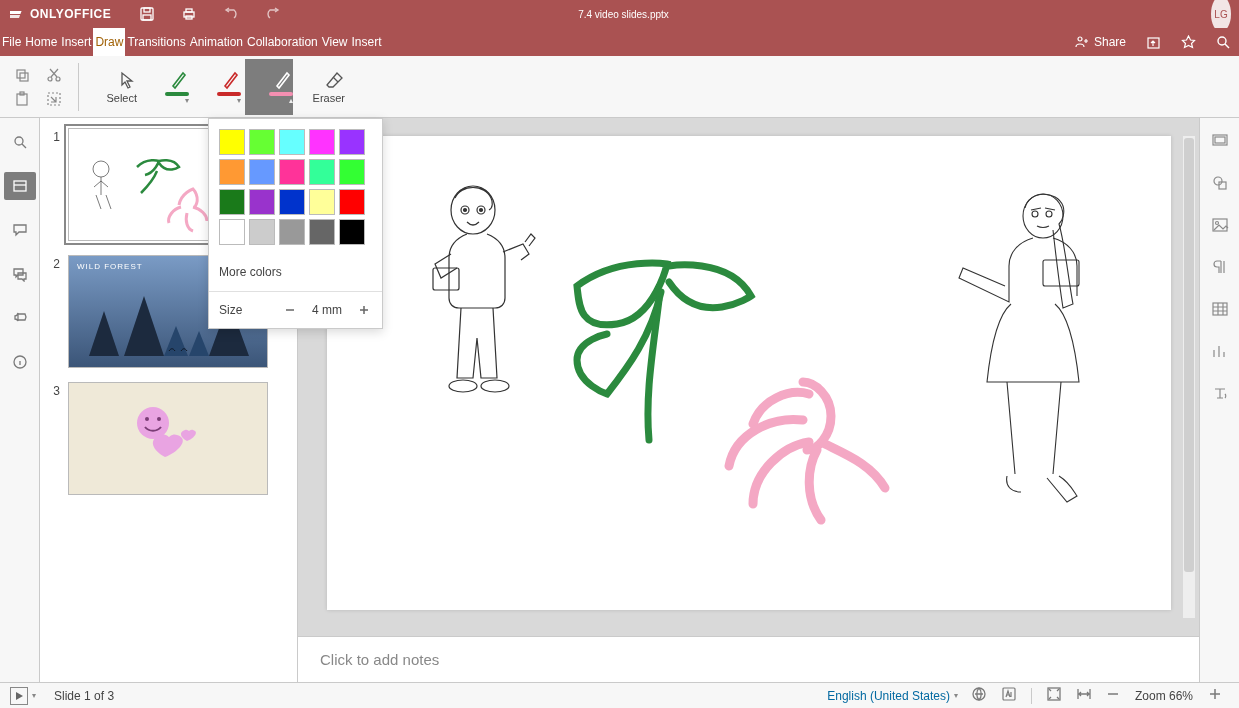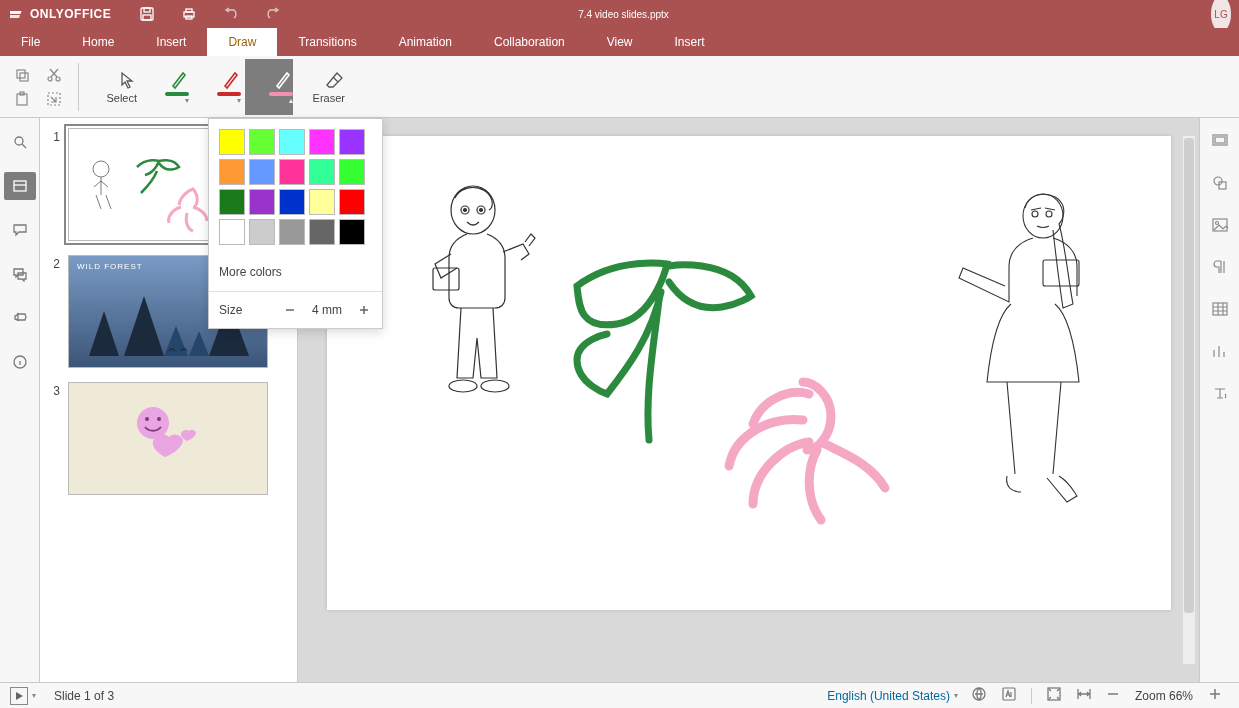--- a/index.html
+++ b/index.html
@@ -8,21 +8,21 @@
 
 .titlebar { height:28px; background:#aa5252; display:flex; align-items:center; color:#fff; position:relative; }
 .titlebar .logo-zone { display:flex; align-items:center; gap:6px; padding-left:10px; font-size:12px; font-weight:bold; letter-spacing:.5px;}
 .titlebar .logo-zone svg { display:block; }
 .titlebar .qat { display:flex; gap:26px; margin-left:28px; }
 .titlebar .doc-name { position:absolute; left:8px; right:0; text-align:center; font-size:10px; pointer-events:none; }
 .titlebar .avatar { position:absolute; right:8px; width:20px; height:36px; border-radius:50%; background:rgba(255,255,255,.85); color:#aa5252; font-size:10px; display:flex; align-items:center; justify-content:center; }
 
 
 .menubar { height:28px; background:#aa5252; display:flex; align-items:stretch; color:#fff; font-size:12px; position:relative; }
-.menubar .tab { padding:0 21px; display:flex; align-items:center; cursor:pointer; }
+.menubar .tab { padding:0 2px; display:flex; align-items:center; cursor:pointer; }
 .menubar .tab.active { background:#fff; color:#a16207; }
 .menubar .right { position:absolute; right:8px; display:flex; gap:20px; align-items:center; height:100%; }
 .menubar .right .share { display:flex; align-items:center; gap:5px; font-size:12px;}
 .menubar .right svg { display:block; }
 
 
 .toolbar { height:62px; background:#f7f7f7; border-bottom:1px solid #cacaca; display:flex; align-items:center; padding-left:8px; gap:4px; }
 .tool-mini-col { display:flex; flex-direction:column; gap:8px; justify-content:center; height:100%; padding:0 6px;}
 .sep { width:1px; height:48px; background:#cacaca; margin:0 6px;}
 .tool-btn { display:flex; flex-direction:column; align-items:flex-end; justify-content:center; width:48px; height:56px; font-size:11px; color:#444; cursor:pointer; gap:2px;}
@@ -118,20 +118,41 @@
 <div class="menubar">
   <div class="tab">File</div>
   <div class="tab">Home</div>
   <div class="tab">Insert</div>
   <div class="tab active">Draw</div>
   <div class="tab">Transitions</div>
   <div class="tab">Animation</div>
   <div class="tab">Collaboration</div>
   <div class="tab">View</div>
   <div class="tab">Insert</div>
+  <div class="right">
+    <div class="share">
+      <svg width="14" height="14" viewBox="0 0 14 14" stroke="#fff" stroke-width="1.2" fill="none">
+          <circle cx="5" cy="4" r="2"></circle>
+          <path d="M1 12c0-2 2-3 4-3s4 1 4 3"></path>
+          <path d="M11 4v4M9 6h4"></path>
+        </svg>
+      <span>Share</span>
+    </div>
+    <svg width="15" height="15" viewBox="0 0 15 15" stroke="#fff" stroke-width="1.2" fill="none">
+        <rect x="2" y="3" width="11" height="10"></rect>
+        <path d="M7 11V6M5 8l2-2 2 2"></path>
+      </svg>
+    <svg width="15" height="15" viewBox="0 0 15 15" stroke="#fff" stroke-width="1.2" fill="none">
+        <path d="M7.5 1l2 4 4 .5-3 3 1 4-4-2-4 2 1-4-3-3 4-.5z"></path>
+      </svg>
+    <svg width="15" height="15" viewBox="0 0 15 15" stroke="#fff" stroke-width="1.4" fill="none">
+        <circle cx="6" cy="6" r="4"></circle>
+        <path d="M9 9l4 4"></path>
+      </svg>
+  </div>
 </div>
 
 <div class="toolbar">
   <div class="tool-mini-col">
     <svg width="16" height="16" viewBox="0 0 16 16" stroke="#888" stroke-width="1.2" fill="none">
         <rect x="3" y="3" width="8" height="8"></rect>
         <rect x="6" y="6" width="8" height="8"></rect>
       </svg>
     <svg width="16" height="16" viewBox="0 0 16 16" stroke="#888" stroke-width="1.2" fill="none">
         <rect x="3" y="3" width="10" height="11"></rect>
@@ -367,20 +388,23 @@
           <rect x="96" y="78" width="36" height="26" rx="2"></rect>
           <path d="M64 122c-12 10-20 40-24 78h92c-4-38-12-68-24-78"></path>
           <path d="M60 200l8 92M114 200l-8 92"></path>
           <path d="M60 294c-2 10 4 16 14 16M112 294c10 6 14 14 18 20l-10 6-20-24"></path>
         </svg>
       </div>
       <div class="scroll-v">
           <div class="thumb-s"></div>
         </div>
     </div>
+    <div class="notes">
+      <span>Click to add notes</span>
+    </div>
   </div>
 
   <div class="right-rail">
     <div class="rail-btn">
         <svg width="18" height="18" viewBox="0 0 18 18" stroke="currentColor" stroke-width="1.2" fill="none">
           <rect x="2" y="3" width="14" height="10"></rect>
           <rect x="4" y="5" width="10" height="6"></rect>
         </svg>
       </div>
     <div class="rail-btn">

